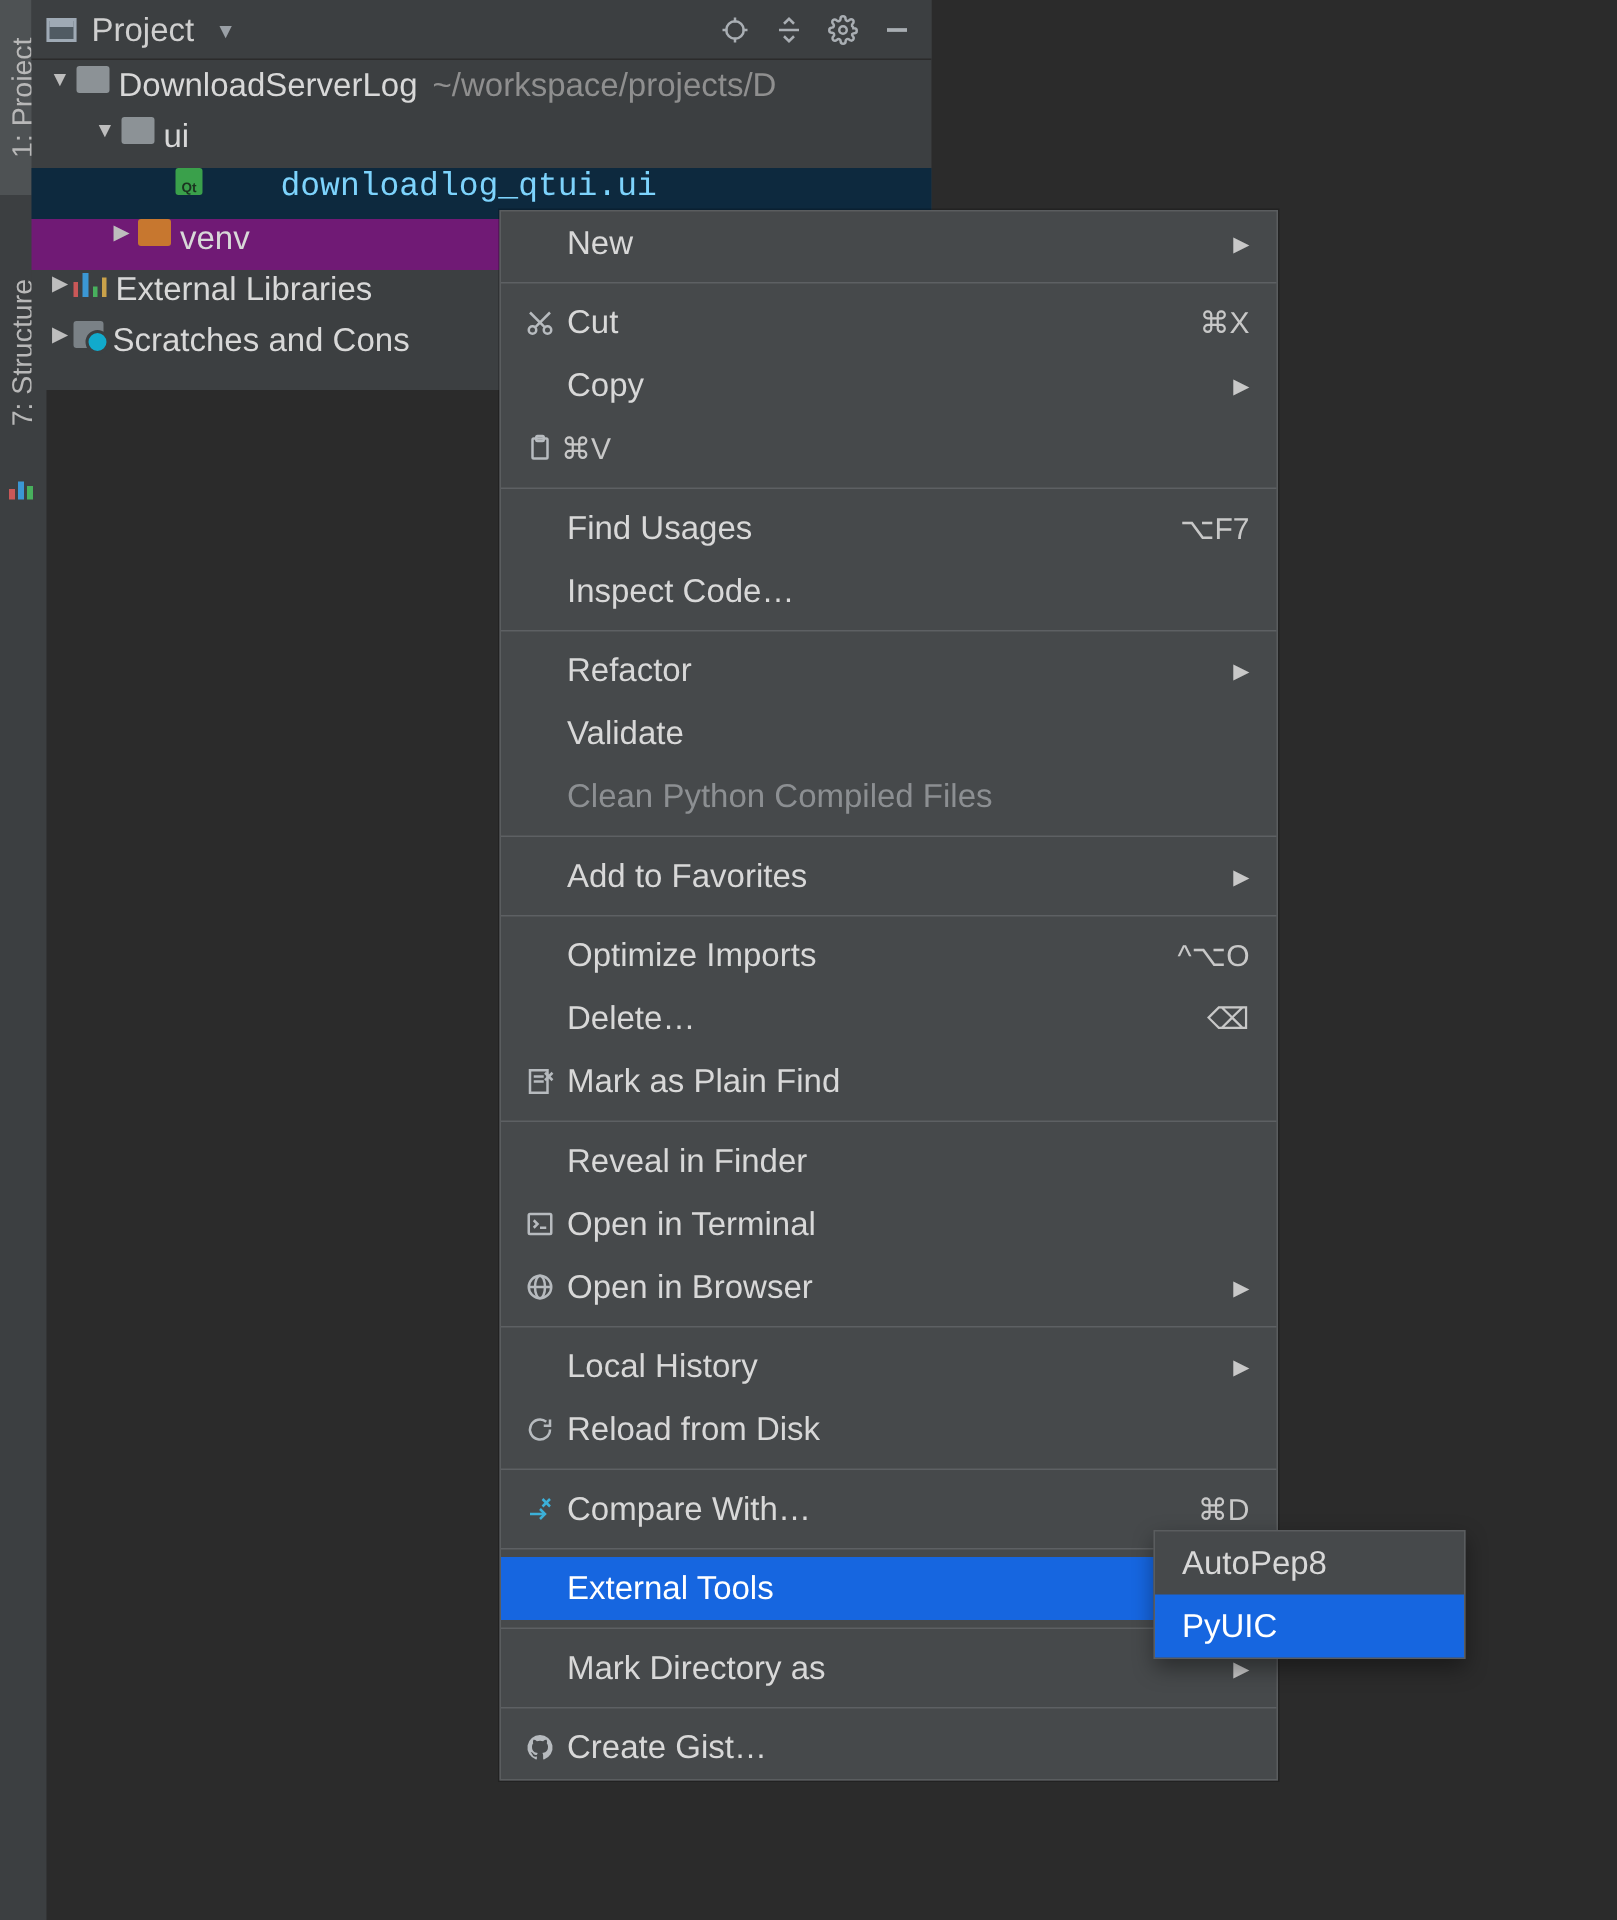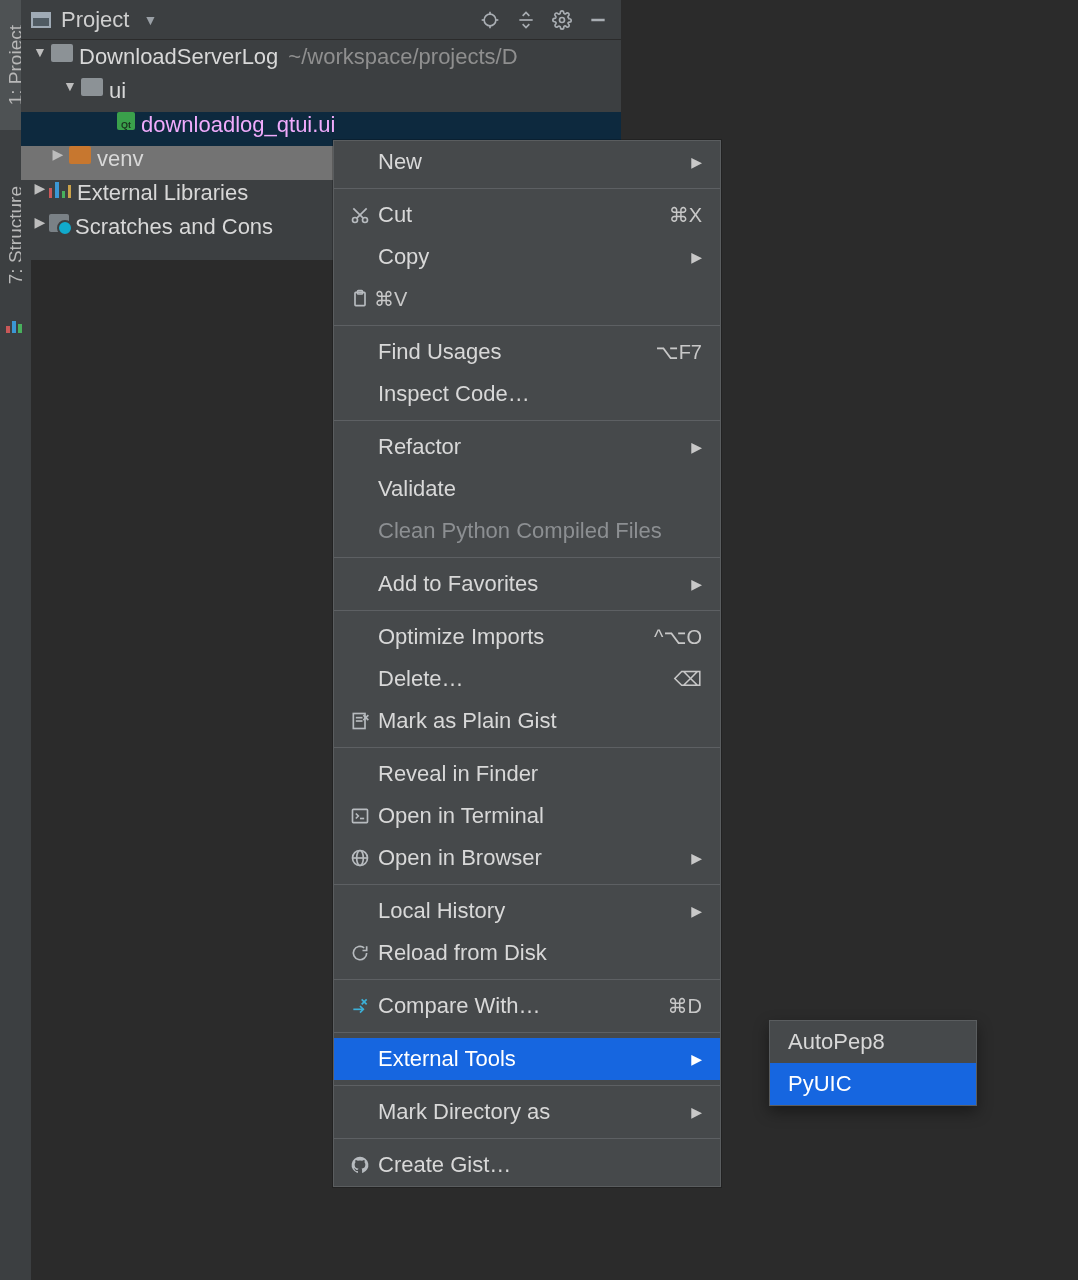--- a/index.html
+++ b/index.html
@@ -94,42 +94,42 @@
     height: 34px;
     padding-left: 10px;
     white-space: nowrap;
     overflow: hidden;
   }
   .row .arrow { width: 18px; color:#bdbdbd; font-size: 14px; display:inline-flex; justify-content:center; }
   .row .arrow.down::before { content:'▼'; }
   .row .arrow.right::before { content:'▶'; }
   .row .fname { margin-left: 6px; color:#d8d8d8; font-weight:500;}
   .row .path  { margin-left: 10px; color:#8f8f8f; }
-  .row.selected { background: #0d293e; }
-  .row.selected .fname { color:#f0abfc; }
+  .row.selected { background: #0d293e; gap: 46px; }
+  .row.selected .fname { color:#7dd3fc;font-family:Liberation Mono, monospace; }
   .folder-ic { width:22px; height:18px; background:#8c9296; border-radius:2px; position:relative; margin-left:2px;}
   .folder-ic::before{content:'';position:absolute;left:0;top:-4px;width:10px;height:4px;background:#8c9296;border-radius:2px 2px 0 0;}
   .folder-ic.orange{ background:#c7772f;}
   .folder-ic.orange::before{ background:#c7772f;}
   .file-ic {
     width:18px;height:18px;background:#3aa04b;border-radius:2px;
     display:flex;align-items:flex-end;justify-content:center;
     font-size:9px;color:#1b3320;font-weight:700;
   }
   .bars-ic{width:22px;height:18px;display:flex;gap:3px;align-items:flex-end;}
   .bars-ic span{width:4px;display:block;}
   .scratch-ic{width:20px;height:18px;background:#7a8186;border-radius:2px;position:relative;}
   .scratch-ic::after{content:'';position:absolute;right:-4px;bottom:-4px;width:12px;height:12px;border-radius:50%;background:#11aacc;border:2px solid #3c3f41;}
 
   
   .ctxmenu {
     position: absolute;
     left: 333px;
     top: 140px;
-    width: 388px;
+    width: 519px;
     background: #46494b;
     border: 1px solid #5a5d5f;
     box-shadow: 0 0 0 1px rgba(0,0,0,.2);
   }
   .mi {
     display:flex;
     align-items:center;
     height: 42px;
     padding: 0 18px 0 12px;
     color:#d8d8d8;
@@ -219,21 +219,21 @@
     </div>
     <div class="row" style="padding-left:40px">
       <span class="arrow down"></span>
       <span class="folder-ic"></span>
       <span class="fname">ui</span>
     </div>
     <div class="row selected" style="padding-left:96px">
       <span class="file-ic">Qt</span>
       <span class="fname">downloadlog_qtui.ui</span>
     </div>
-    <div class="row" style="padding-left:28px;background:#737373">
+    <div class="row" style="padding-left:51px;background:#701a75">
       <span class="arrow right"></span>
       <span class="folder-ic orange"></span>
       <span class="fname">venv</span>
     </div>
     <div class="row">
       <span class="arrow right"></span>
       <span class="bars-ic">
         <span style="height:10px;background:#c95858"></span>
         <span style="height:16px;background:#3b97d4"></span>
         <span style="height:7px;background:#48b05d"></span>
@@ -332,21 +332,21 @@
   <div class="mi">
     <span class="iconbox">
       <svg viewBox="0 0 24 24" fill="none" stroke="currentColor" stroke-width="2">
           <rect x="4" y="3" width="14" height="18"></rect>
           <line x1="7" y1="8" x2="15" y2="8"></line>
           <line x1="7" y1="12" x2="15" y2="12"></line>
           <line x1="16" y1="5" x2="22" y2="11"></line>
           <line x1="22" y1="5" x2="16" y2="11"></line>
         </svg>
     </span>
-    <span class="label">Mark as Plain Gist</span>
+    <span class="label">Mark as Plain Find</span>
   </div>
   <div class="sep"></div>
 
   <div class="mi">
     <span class="iconbox"></span>
     <span class="label">Reveal in Finder</span>
   </div>
   <div class="mi">
     <span class="iconbox">
       <svg viewBox="0 0 24 24" fill="none" stroke="currentColor" stroke-width="2">

